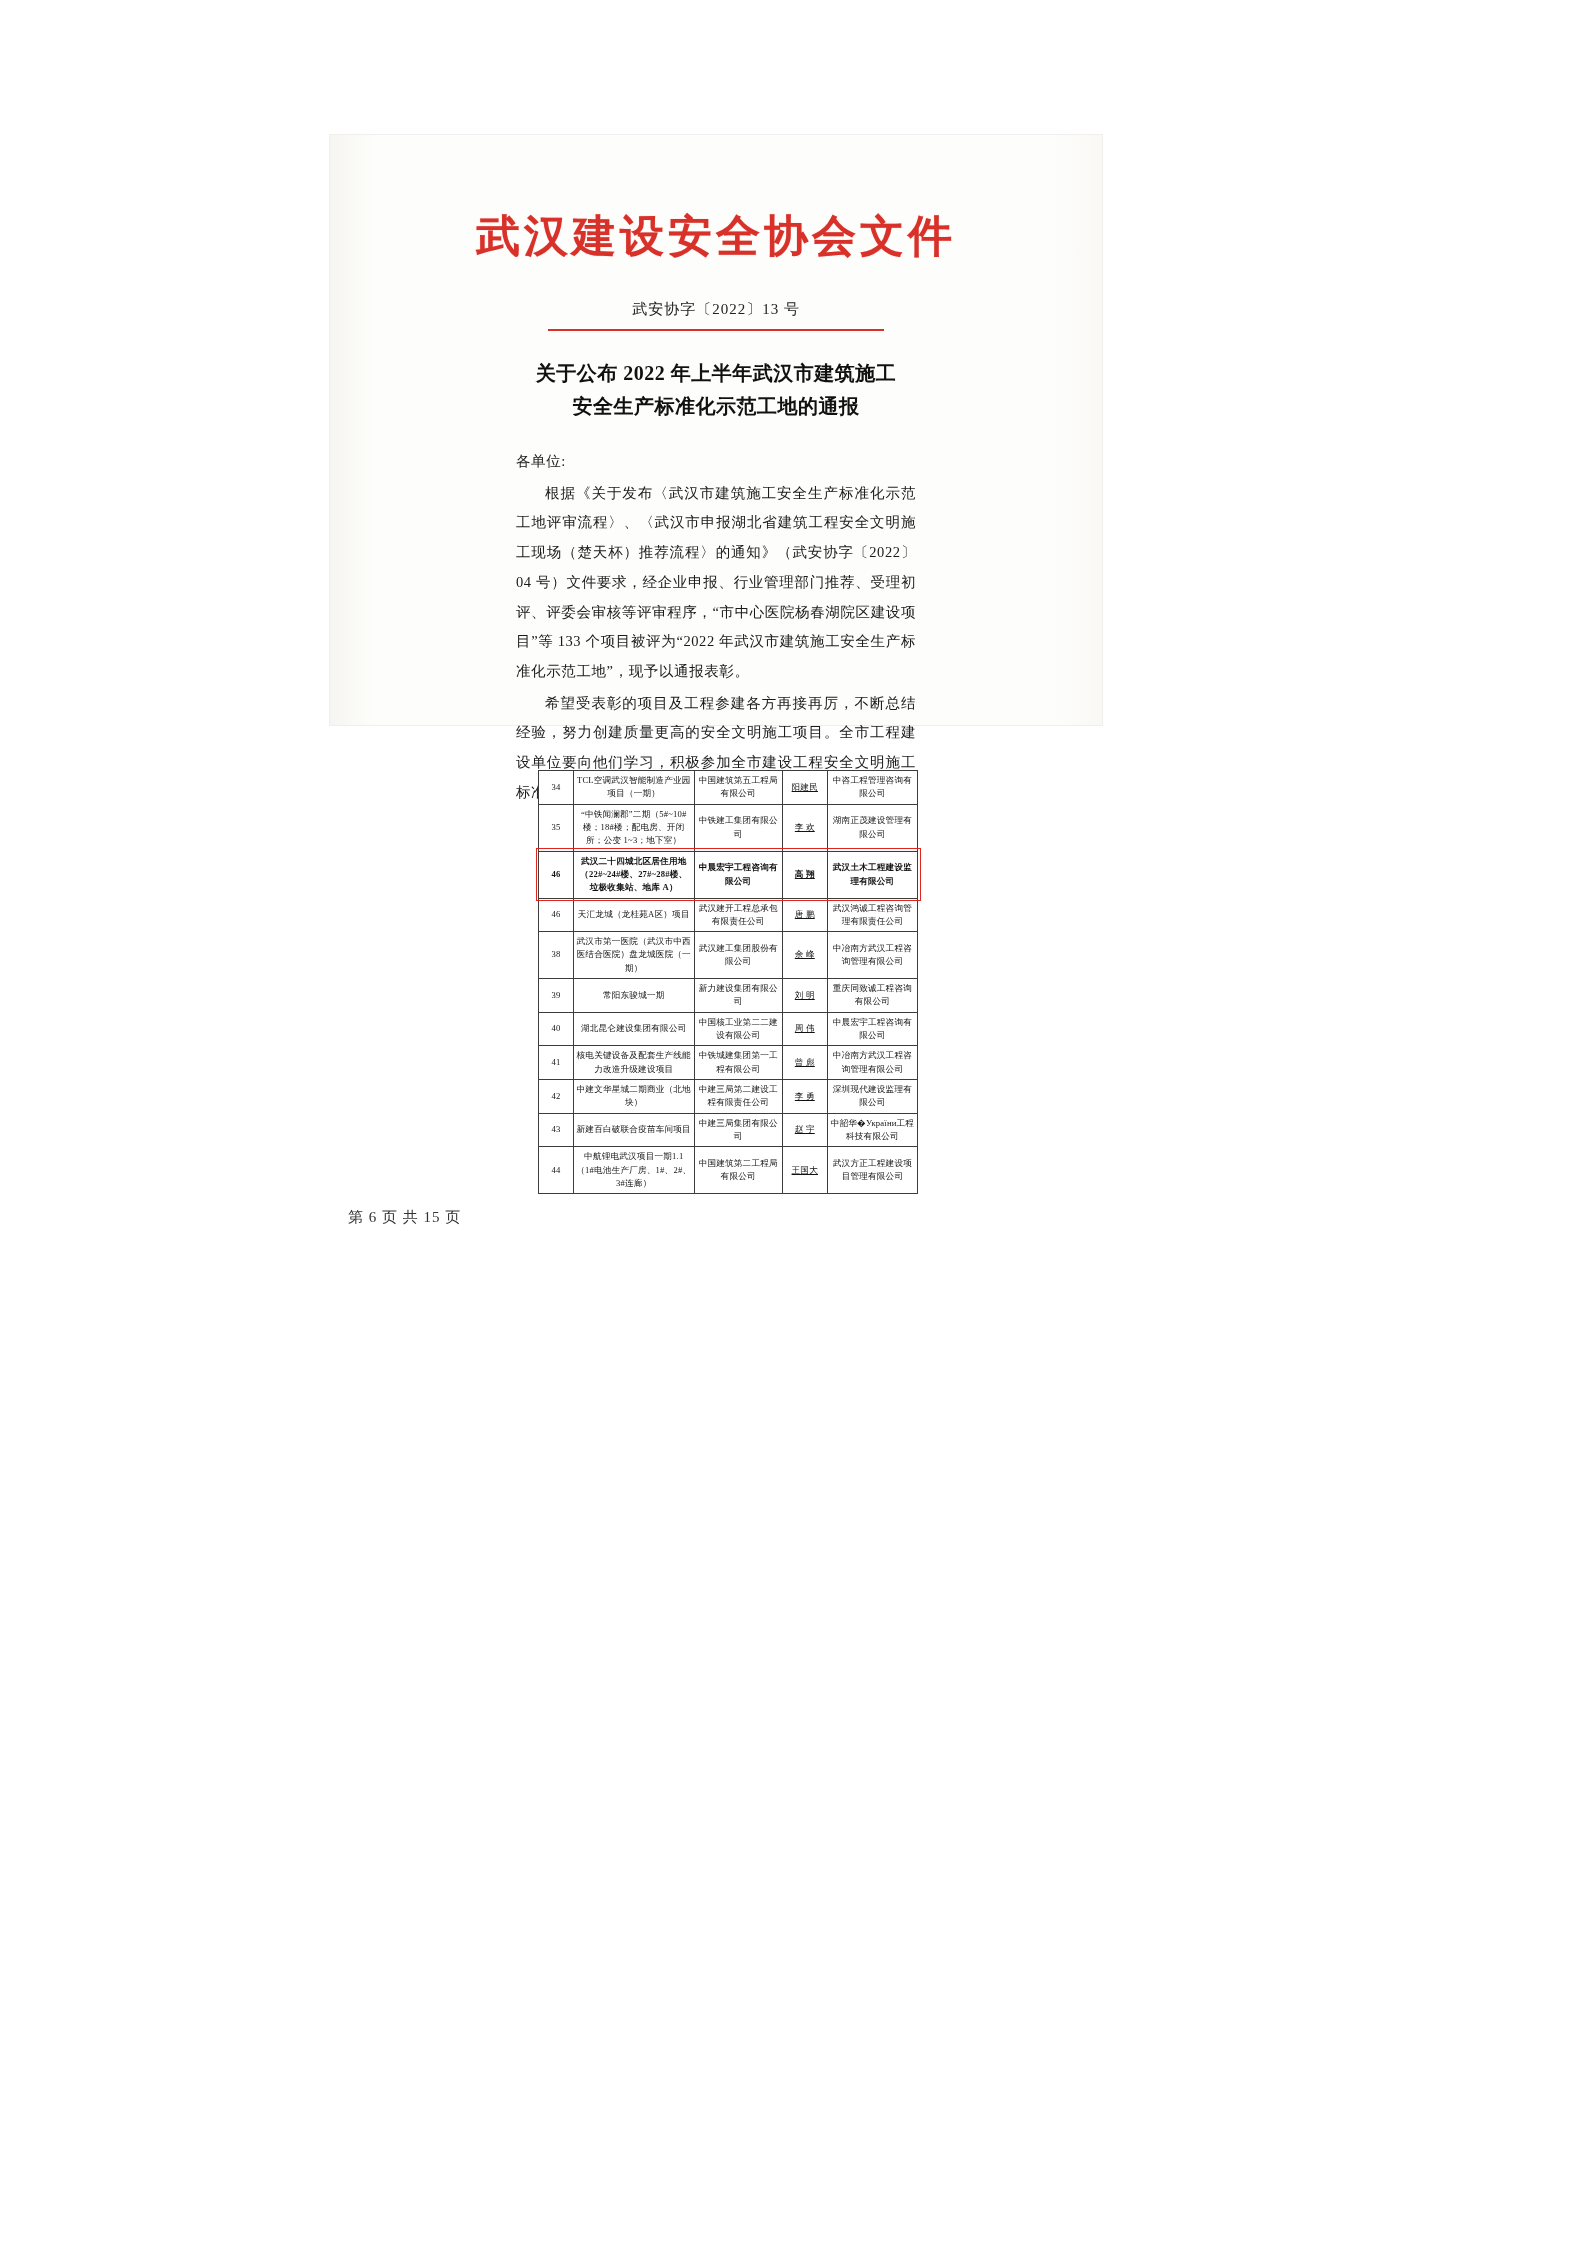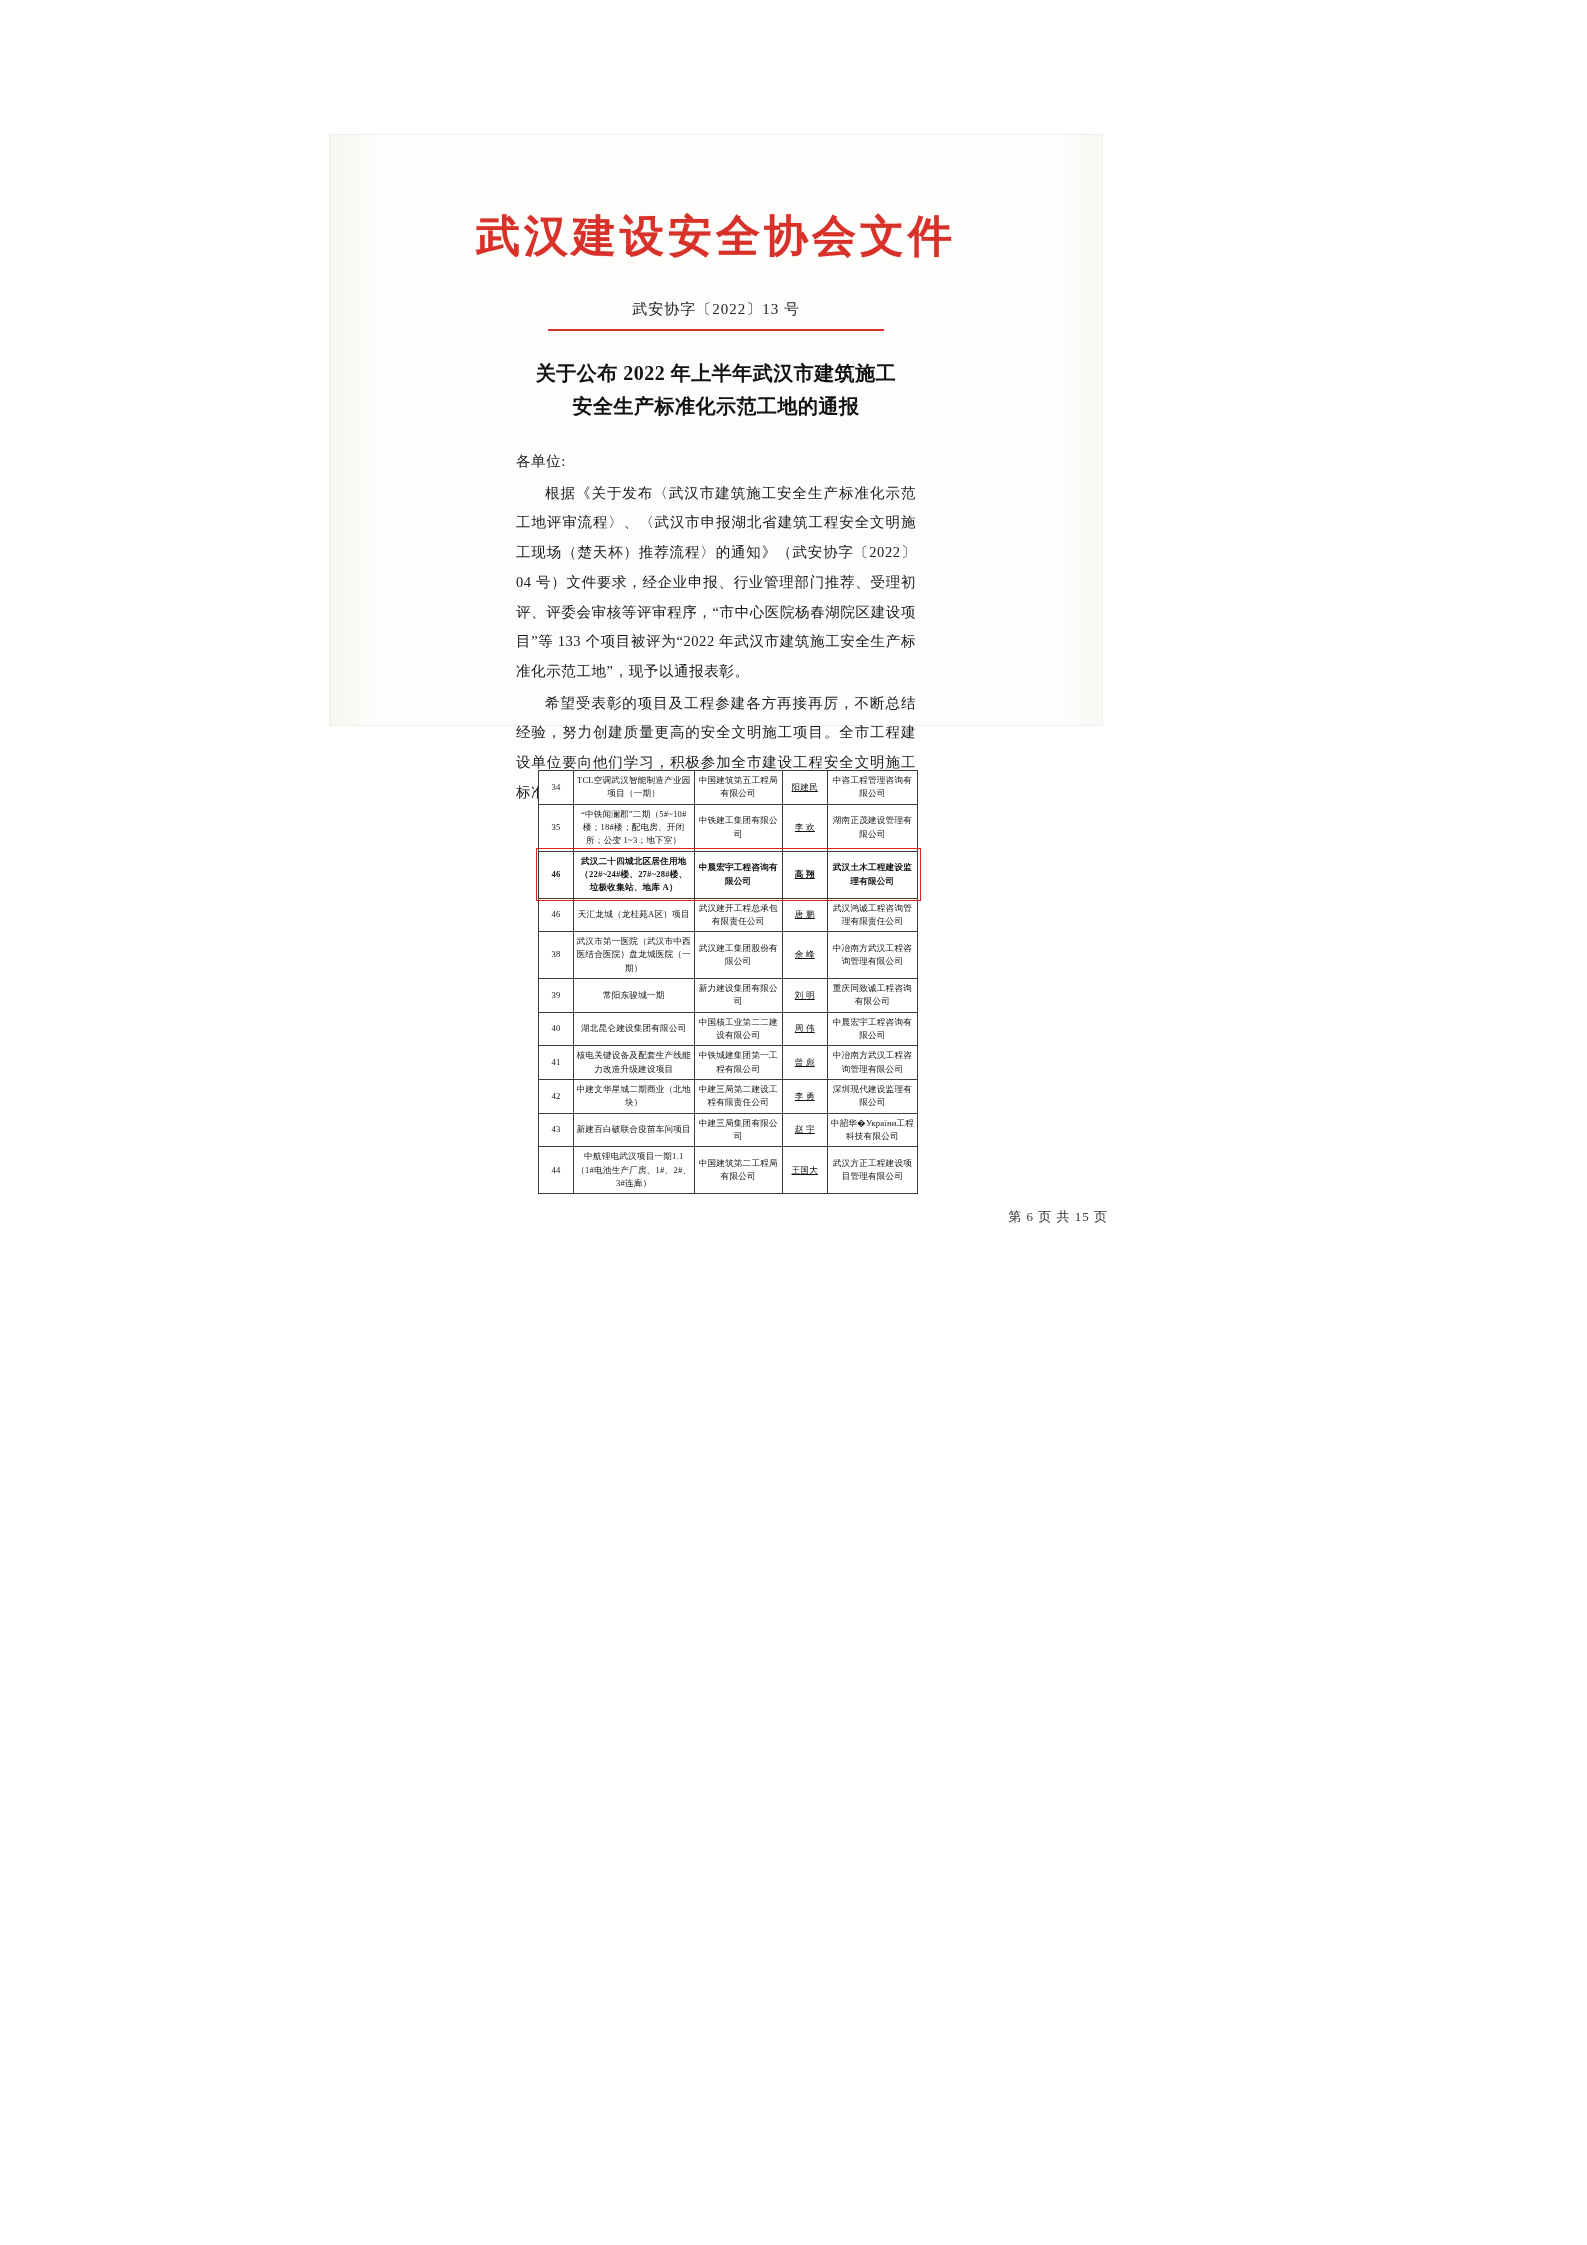--- a/index.html
+++ b/index.html
@@ -133,22 +133,22 @@
   .hl-box {
     position: absolute;
     border: 1.6px solid #e0251c;
     pointer-events: none;
     left: 160px;
     top: 126px;
     width: 388px;
     height: 59px;
   }
   .page-footer-6 {
-    text-align: right;
-    font-size: 13px;
+    text-align: left;
+    font-size: 15px;
     color: #333;
     letter-spacing: 1px;
     margin-top: 14px;
   }
 </style>
 </head>
 <body>
 
 <div class="scan-page-1">
 

